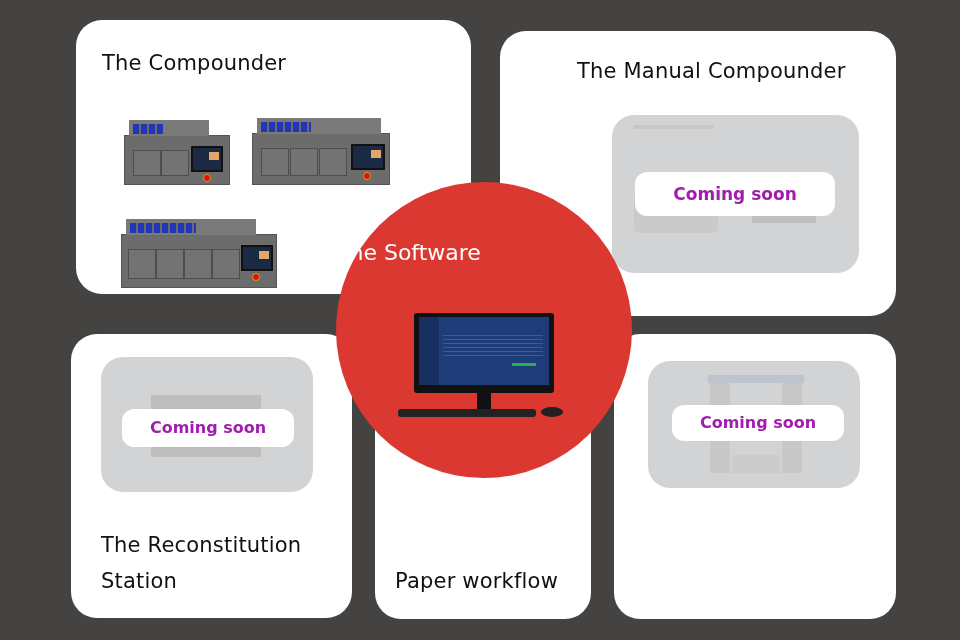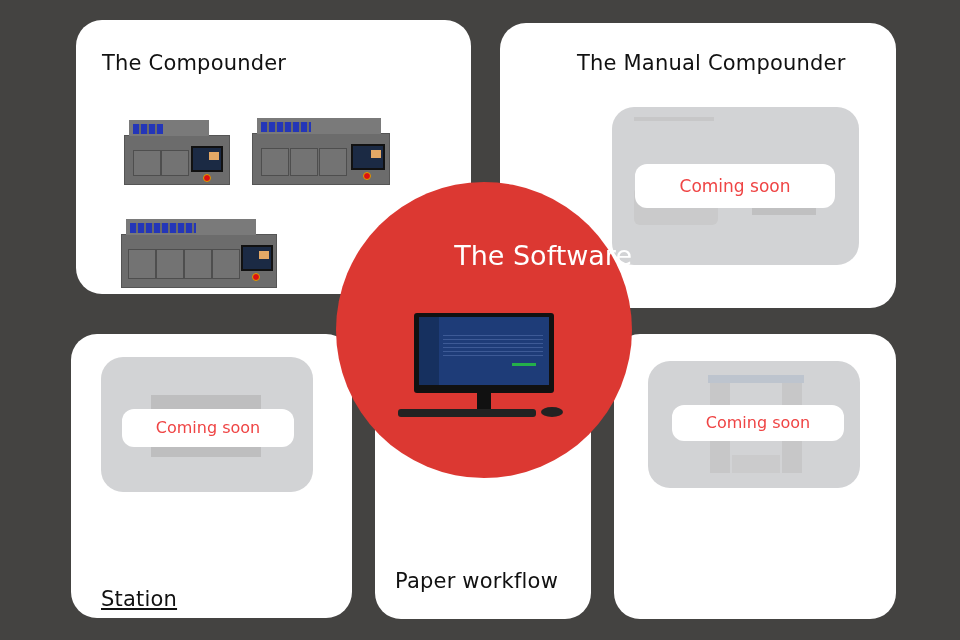--- a/index.html
+++ b/index.html
@@ -1,22 +1,22 @@
 <!DOCTYPE html>
 <html><head>
 <meta charset="utf-8">
 <style>
   html, body { margin:0; padding:0; }
   body { width:960px; height:640px; background:#444341; position:relative; overflow:hidden; font-family:"DejaVu Sans", sans-serif; }
   .card { position:absolute; background:#ffffff; border-radius:26px; }
   .title { position:absolute; color:#111; font-size:21px; line-height:36px; white-space:nowrap; letter-spacing:0.2px; }
   .thumb { position:absolute; background:#d2d3d5; border-radius:22px; overflow:hidden; }
-  .soon { position:absolute; background:#ffffff; border-radius:12px; color:#ef4444; font-size:17px; text-align:center; }
+  .soon { position:absolute; background:#ffffff; border-radius:12px; color:#a21caf; font-size:17px; text-align:center;font-weight:bold; }
   .circle { position:absolute; left:336px; top:182px; width:296px; height:296px; border-radius:50%; background:#dc3832; }
-  .circle-title { position:absolute; left:0; right:0; top:58px; text-align:right; color:#fff; font-size:27px; }
+  .circle-title { position:absolute; left:0; right:0; top:58px; text-align:left; color:#fff; font-size:22px; }
   .machine { position:absolute; background:#6c6c6c; border:1px solid #555; }
   .machine .door { position:absolute; top:14px; bottom:8px; background:#737373; border:1px solid #4e4e4e; }
   .machine .screen { position:absolute; width:34px; height:24px; background:#1b2a44; border:2px solid #111; }
   .machine .screen::after { content:""; position:absolute; right:2px; top:4px; width:10px; height:8px; background:#e3a866; }
   .machine .topbar { position:absolute; left:4px; right:10px; top:-16px; height:16px; background:#7a7a7a; }
   .machine .vials { position:absolute; left:8px; top:-12px; height:10px; background:repeating-linear-gradient(90deg,#2436b8 0 6px,#6a6a6a 6px 8px); }
   .machine .estop { position:absolute; width:6px; height:6px; border-radius:50%; background:#d11; border:1px solid #d9a000; }
   .ghost { position:absolute; background:#bdbdbd; opacity:0.8; }
 </style>
 </head>
@@ -48,37 +48,38 @@
       <div class="door" style="left:6px;width:26px;"></div>
       <div class="door" style="left:34px;width:26px;"></div>
       <div class="door" style="left:62px;width:26px;"></div>
       <div class="door" style="left:90px;width:26px;"></div>
       <div class="screen" style="left:119px;top:10px;width:28px;height:22px;"></div>
       <div class="estop" style="left:130px;top:38px;"></div>
     </div>
   </div>
 </div>
 
-<div class="card" style="left:500px;top:23px;width:396px;height:285px;">
+<div class="card" style="left:500px;top:31px;width:396px;height:285px;">
   <div class="title" style="left:77px;top:22px;">The Manual Compounder</div>
   <div class="thumb" style="left:112px;top:84px;width:247px;height:158px;">
     <div class="ghost" style="left:22px;top:80px;width:84px;height:38px;border-radius:6px;background:#c8c8c8;"></div>
     <div class="ghost" style="left:34px;top:86px;width:60px;height:14px;border-radius:4px;background:#8e8784;"></div>
     <div class="ghost" style="left:140px;top:70px;width:64px;height:38px;background:#bcbcbc;"></div>
     <div class="ghost" style="left:22px;top:10px;width:80px;height:4px;background:#c4c4c4;"></div>
   </div>
   <div class="soon" style="left:135px;top:141px;width:200px;height:44px;line-height:44px;">Coming soon</div>
 </div>
 
 <div class="card" style="left:71px;top:334px;width:281px;height:284px;">
   <div class="thumb" style="left:30px;top:23px;width:212px;height:135px;">
     <div class="ghost" style="left:50px;top:38px;width:110px;height:62px;background:#b9b9b9;"></div>
   </div>
   <div class="soon" style="left:51px;top:75px;width:172px;height:38px;line-height:38px;font-size:16px;">Coming soon</div>
-  <div class="title" style="left:30px;top:247px;text-decoration:underline;">Station</div>
+  <div class="title" style="left:30px;top:193px;">The Reconstitution</div>
+  <div class="title" style="left:30px;top:229px;">Station</div>
 </div>
 
 <div class="card" style="left:375px;top:380px;width:216px;height:239px;">
   <div class="title" style="left:20px;top:183px;">Paper workflow</div>
 </div>
 
 <div class="card" style="left:614px;top:334px;width:282px;height:285px;">
   <div class="thumb" style="left:34px;top:27px;width:212px;height:127px;">
     <div class="ghost" style="left:60px;top:14px;width:96px;height:8px;background:#b8c0cc;"></div>
     <div class="ghost" style="left:62px;top:22px;width:20px;height:90px;background:#c4c4c4;"></div>

